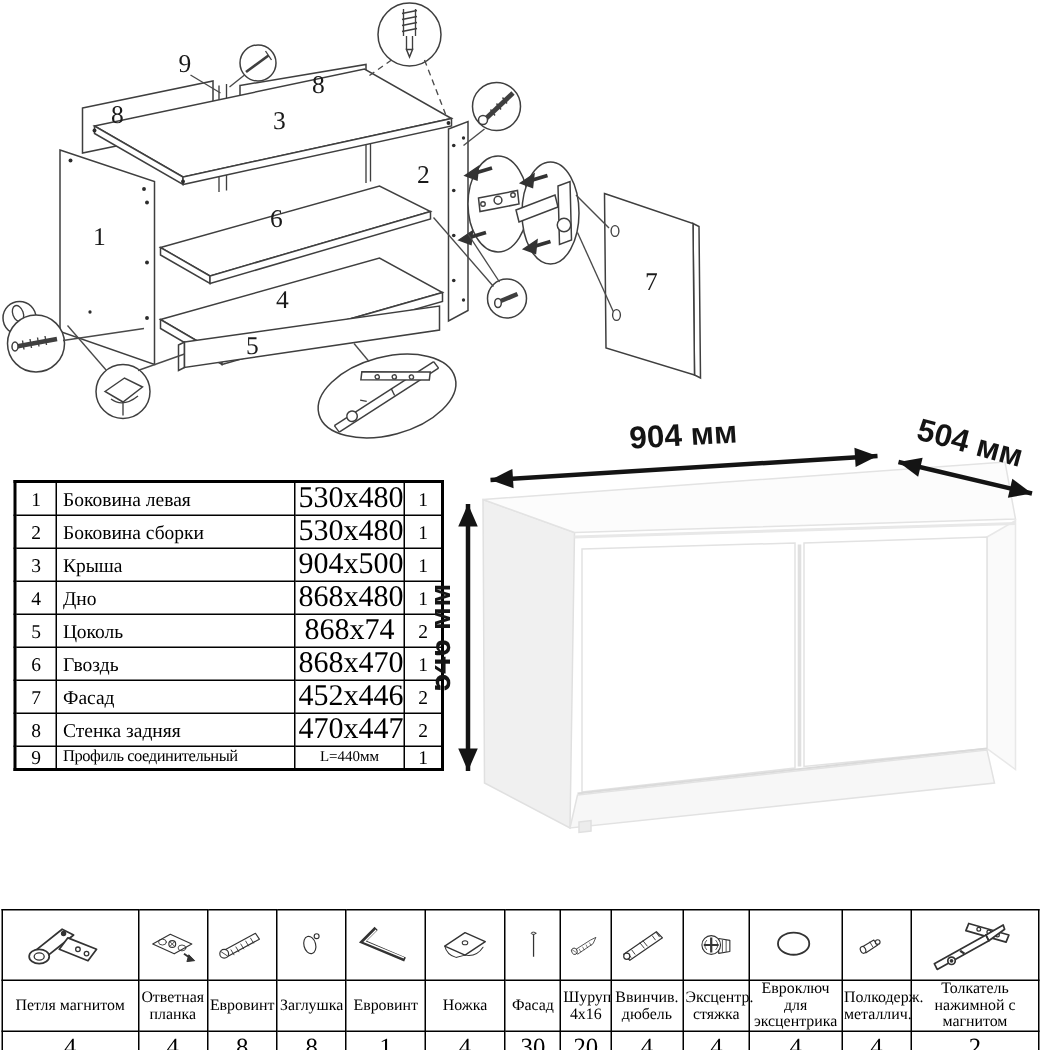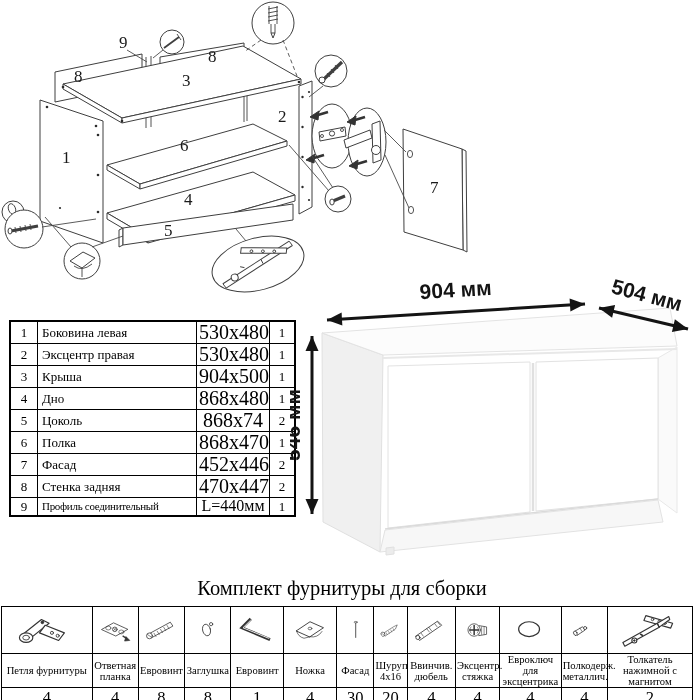--- a/index.html
+++ b/index.html
@@ -10,21 +10,21 @@
   
   .parts-table{position:absolute;left:9px;top:320px;border-collapse:collapse;
                border:2px solid #000;table-layout:fixed;width:264px;}
   .parts-table td{border:1.2px solid #000;height:13.6px;padding:0 2px;
                   font-size:13px;line-height:1.05;white-space:nowrap;overflow:hidden;}
   .parts-table .pc-num{width:22px;text-align:center;}
   .parts-table .pc-name{width:152px;text-align:left;padding-left:4px;margin-left:20px;}
   .parts-table .pc-size{width:68px;text-align:center;font-size:20px;}
   .parts-table .pc-qty{width:20px;text-align:center;}
   .parts-table tr:last-child .pc-name{font-size:11px;letter-spacing:-0.3px;}
-  .parts-table tr:last-child .pc-size{font-size:16px;}
+  .parts-table tr:last-child .pc-size{font-size:10px;}
 
   
   .hw-title{position:absolute;left:0;top:577px;width:694px;text-align:center;
             font-size:20.5px;padding-right:10px;box-sizing:border-box;}
   .hw-table{position:absolute;left:1px;top:606px;width:692px;border-collapse:collapse;
             border:1.4px solid #000;table-layout:fixed;}
   .hw-table td{border:1.1px solid #000;text-align:center;vertical-align:middle;padding:0;}
   .hw-icon-cell{height:46px;}
   .hw-icon-cell svg{display:block;margin:0 auto;width:92%;height:44px;}
   .hw-name-cell{height:27px;font-size:10.6px;line-height:1.04;padding:0 1px !important;}
@@ -239,21 +239,21 @@
   <table class="parts-table">
     <tbody>
         <tr>
           <td class="pc-num">1</td>
           <td class="pc-name">Боковина левая</td>
           <td class="pc-size">530x480</td>
           <td class="pc-qty">1</td>
         </tr>
         <tr>
           <td class="pc-num">2</td>
-          <td class="pc-name">Эксцентр правая</td>
+          <td class="pc-name">Боковина сборки</td>
           <td class="pc-size">530x480</td>
           <td class="pc-qty">1</td>
         </tr>
         <tr>
           <td class="pc-num">3</td>
           <td class="pc-name">Крыша</td>
           <td class="pc-size">904x500</td>
           <td class="pc-qty">1</td>
         </tr>
         <tr>
@@ -263,21 +263,21 @@
           <td class="pc-qty">1</td>
         </tr>
         <tr>
           <td class="pc-num">5</td>
           <td class="pc-name">Цоколь</td>
           <td class="pc-size">868x74</td>
           <td class="pc-qty">2</td>
         </tr>
         <tr>
           <td class="pc-num">6</td>
-          <td class="pc-name">Полка</td>
+          <td class="pc-name">Гвоздь</td>
           <td class="pc-size">868x470</td>
           <td class="pc-qty">1</td>
         </tr>
         <tr>
           <td class="pc-num">7</td>
           <td class="pc-name">Фасад</td>
           <td class="pc-size">452x446</td>
           <td class="pc-qty">2</td>
         </tr>
         <tr>
@@ -322,21 +322,20 @@
     <g>
       <line class="dim-line" x1="309" y1="30" x2="398" y2="51" marker-start="url(#ah)" marker-end="url(#ah)"></line>
       <text class="dim-text" x="355" y="24" text-anchor="middle" transform="rotate(15 355 24)">504 мм</text>
     </g>
     <g>
       <line class="dim-line" x1="22" y1="58" x2="22" y2="236" marker-start="url(#ah)" marker-end="url(#ah)"></line>
       <text class="dim-text" x="10" y="147" text-anchor="middle" transform="rotate(-90 10 147)">546 мм</text>
     </g>
   </svg>
 
-  <div class="hw-title">Комплект фурнитуры для сборки</div>
 
   <table class="hw-table">
     <colgroup>
         <col style="width: 13.1%;">
         <col style="width: 6.7%;">
         <col style="width: 6.7%;">
         <col style="width: 6.7%;">
         <col style="width: 7.6%;">
         <col style="width: 7.7%;">
         <col style="width: 5.4%;">
@@ -467,21 +466,21 @@
       <polygon class="hwic" points="4,36 40,16 42,20 6,40"></polygon>
       <polygon class="hwic" points="40,16 52,9 53,12 42,20"></polygon>
       <line class="hwthin" x1="40" y1="16" x2="42" y2="20"></line>
       <circle class="hwic" cx="16" cy="34" r="2.6"></circle>
               <circle class="hwdark" cx="16" cy="34" r="0.8"></circle>
       <line class="hwdark" x1="22" y1="27" x2="25" y2="29" style="stroke-width:1.6"></line>
     </svg>
           </td>
         </tr>
       <tr>
-          <td class="hw-name-cell">Петля фурнитуры</td>
+          <td class="hw-name-cell">Петля магнитом</td>
           <td class="hw-name-cell">Ответная планка</td>
           <td class="hw-name-cell">Евровинт</td>
           <td class="hw-name-cell">Заглушка</td>
           <td class="hw-name-cell">Евровинт</td>
           <td class="hw-name-cell">Ножка</td>
           <td class="hw-name-cell">Фасад</td>
           <td class="hw-name-cell">Шуруп 4x16</td>
           <td class="hw-name-cell">Ввинчив. дюбель</td>
           <td class="hw-name-cell">Эксцентр. стяжка</td>
           <td class="hw-name-cell">Евроключ для эксцентрика</td>

